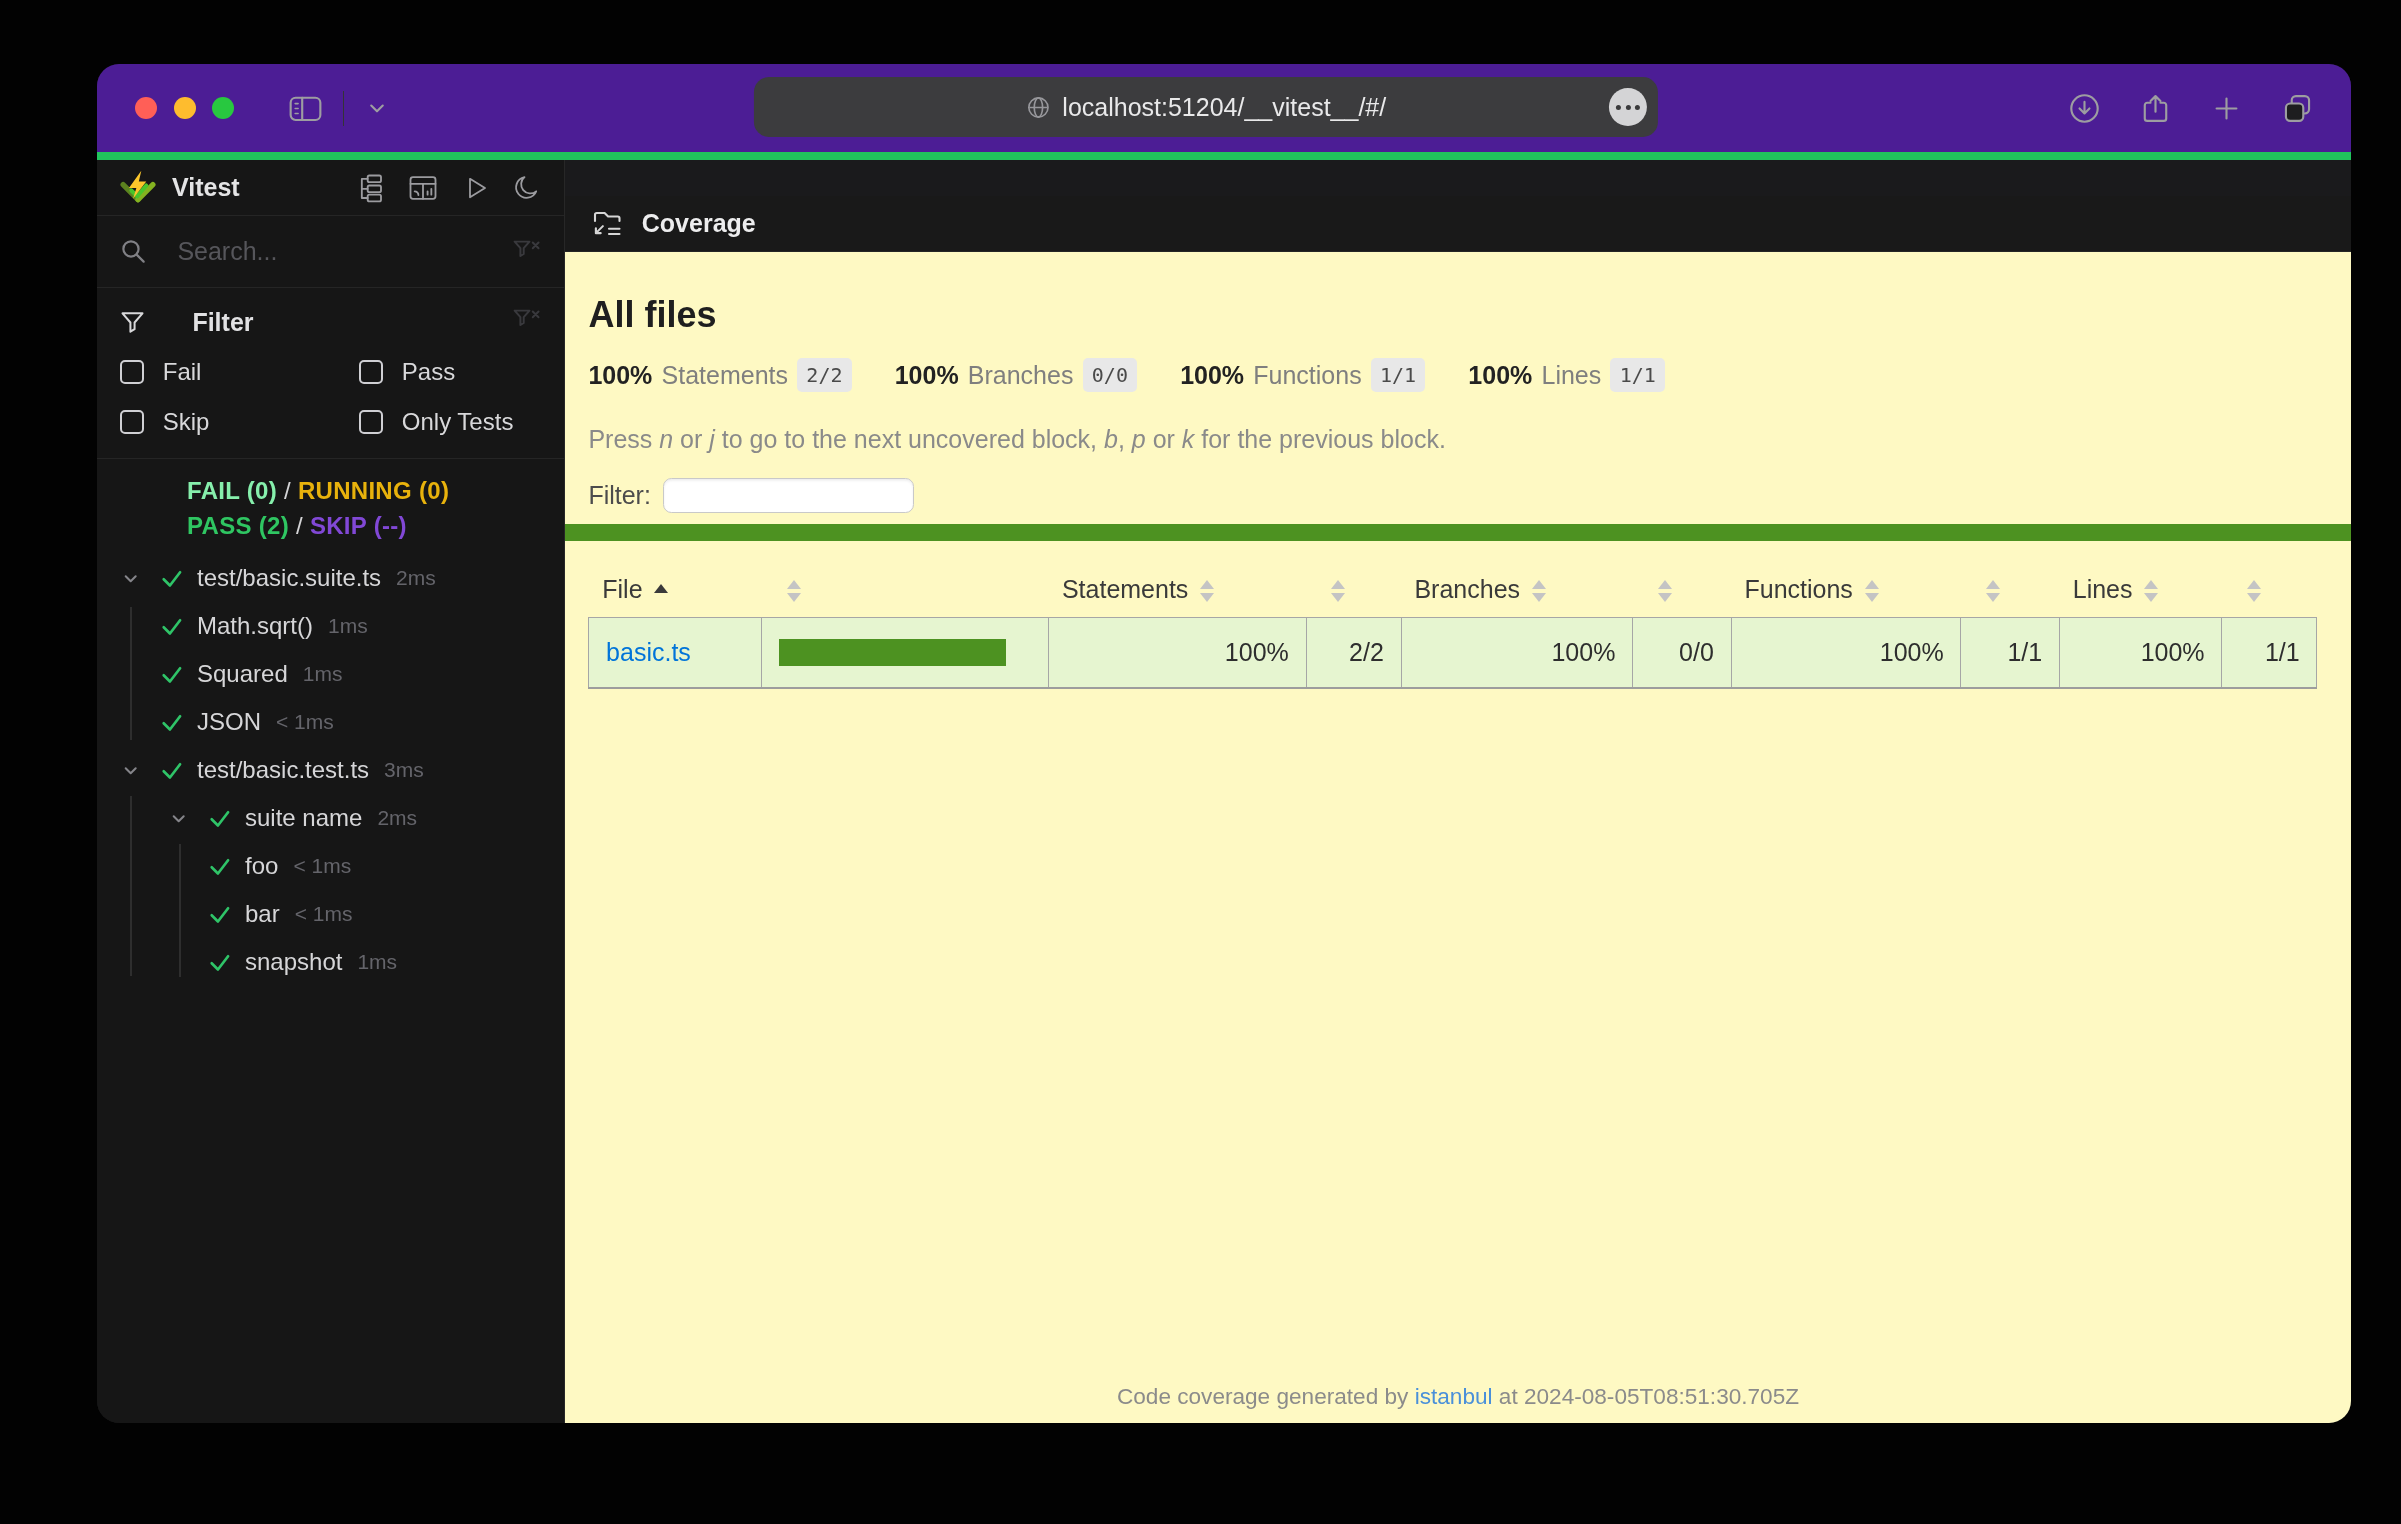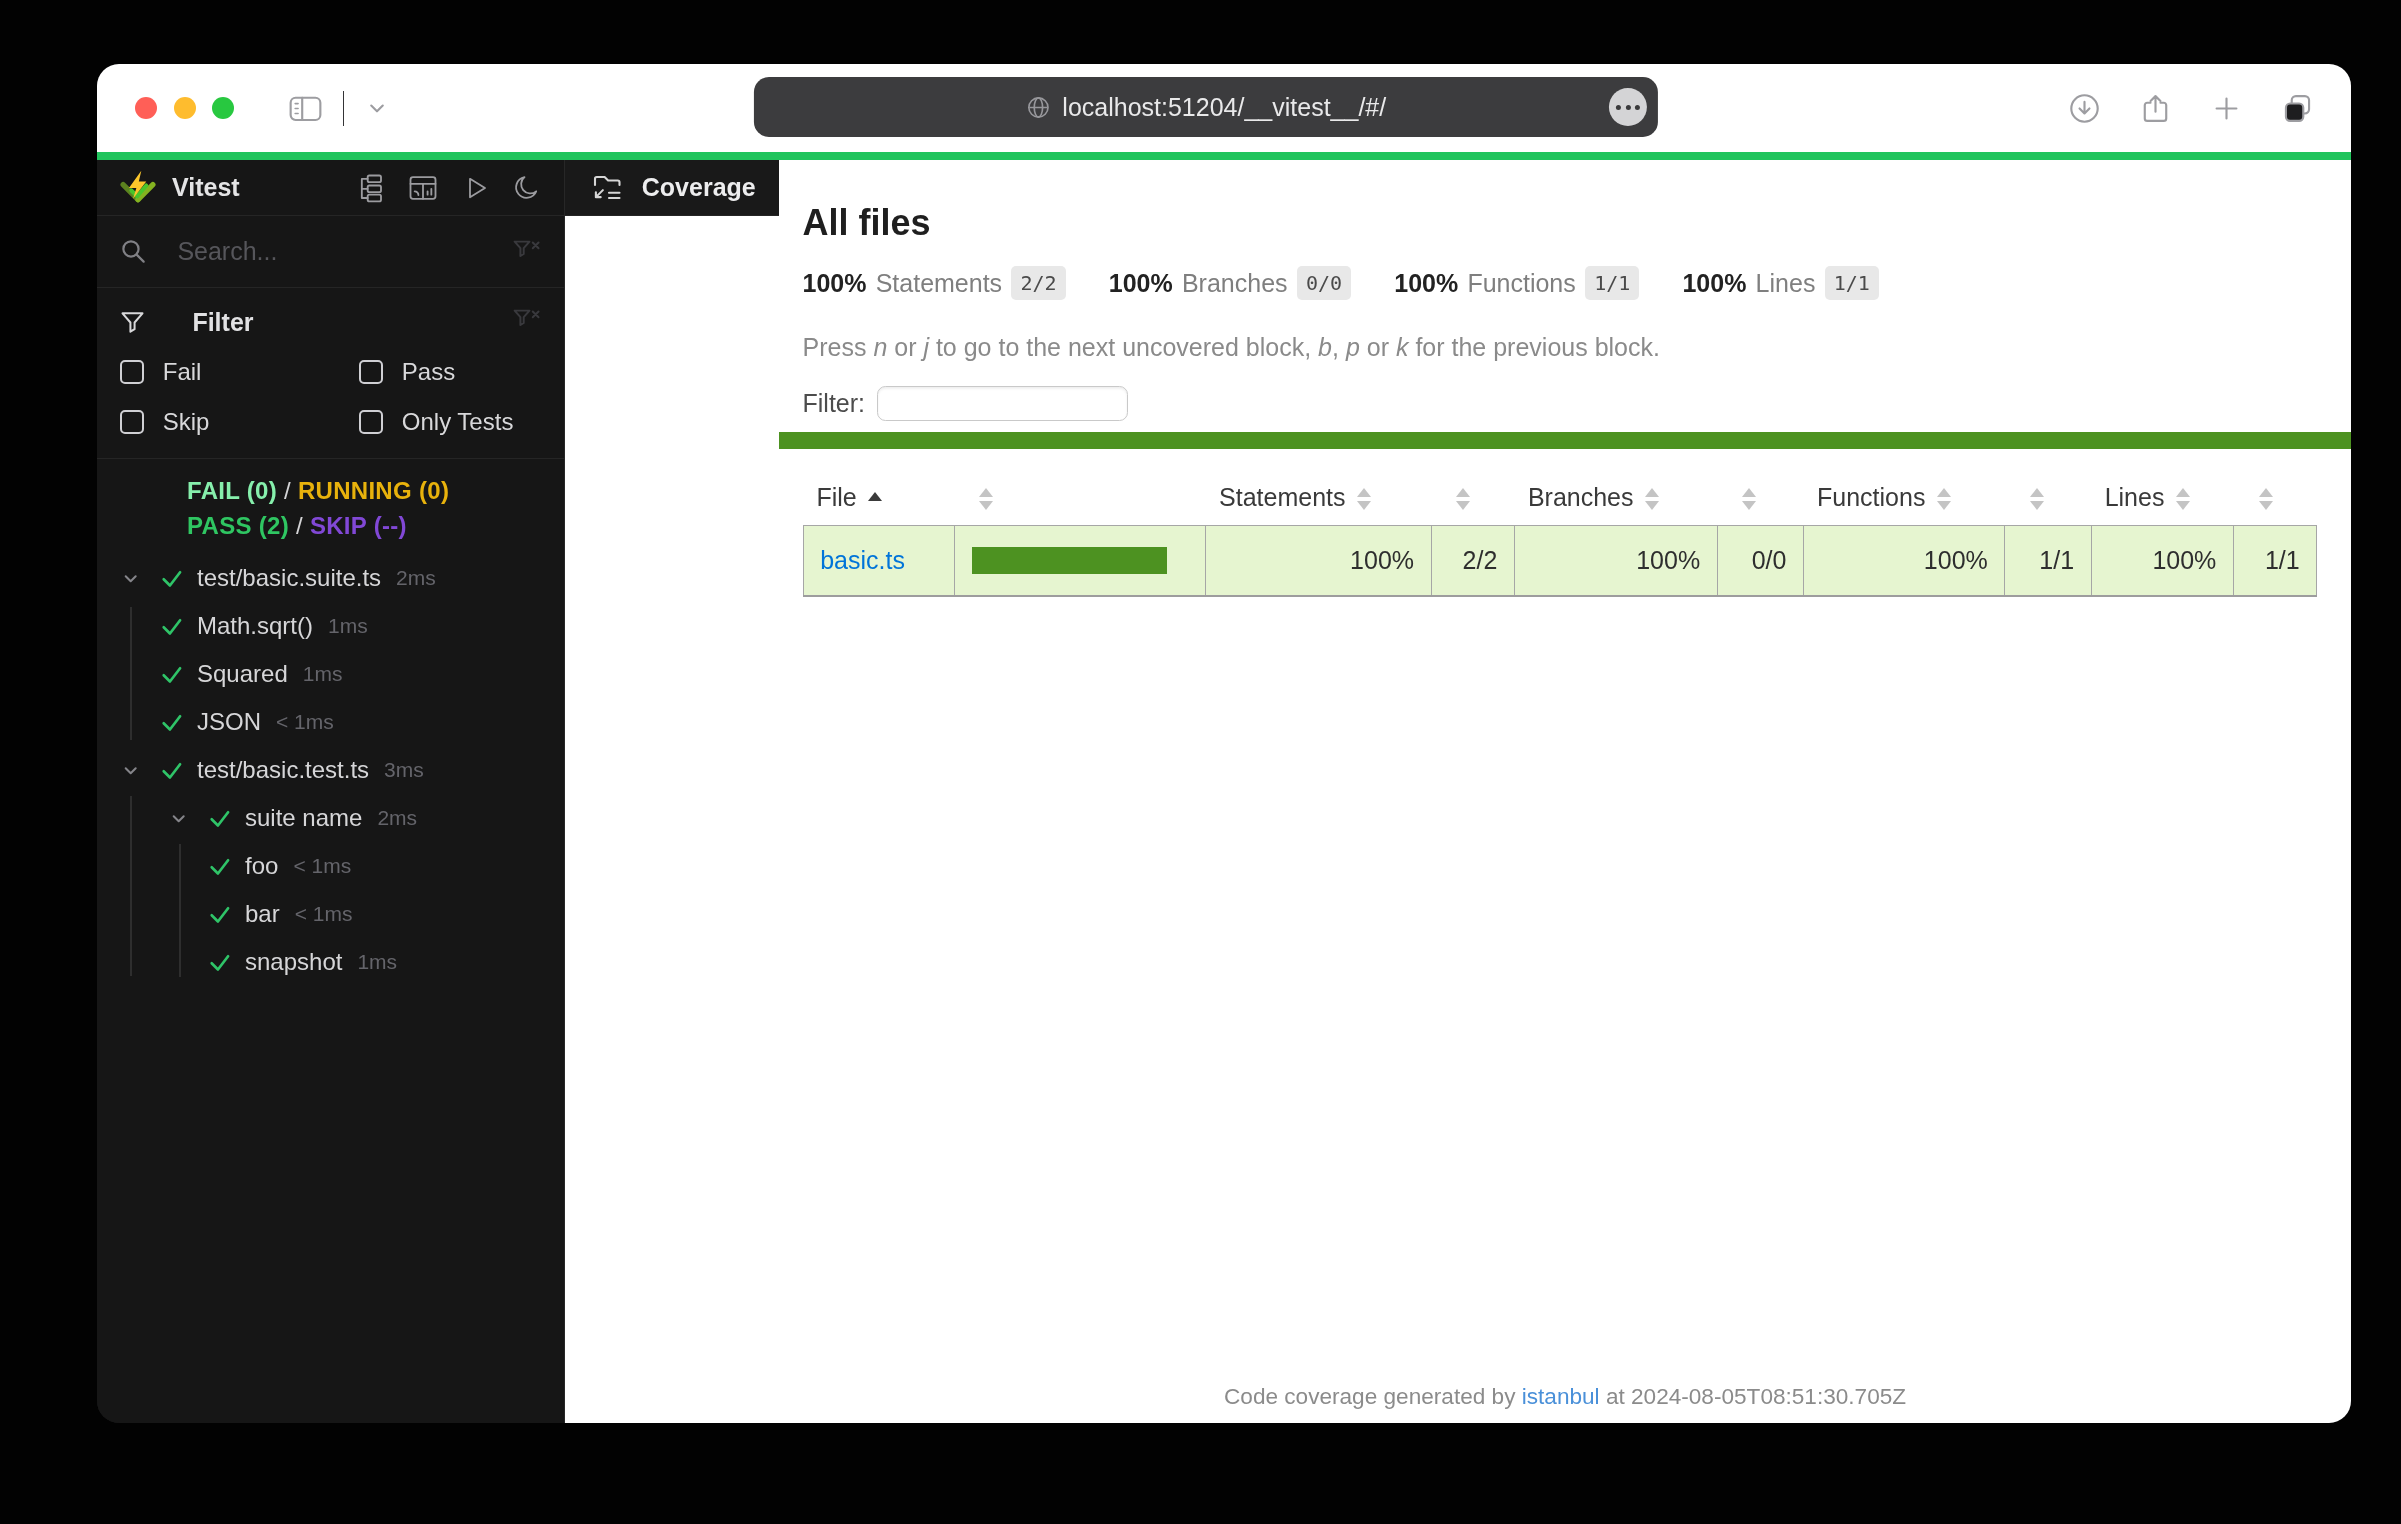--- a/index.html
+++ b/index.html
@@ -3,21 +3,21 @@
 <meta charset="utf-8">
 <style>
   * { box-sizing: border-box; }
   html,body { margin:0; padding:0; width:2401px; height:1524px; background:#020202;
               font-family:"Liberation Sans", sans-serif; }
 
   .window { position:absolute; left:97px; top:64px; width:2254px; height:1359px;
             background:#1a1a1c; border-radius:22px; overflow:hidden; }
 
   
-  .toolbar { height:88px; background:#ffffff; position:relative;
+  .toolbar { height:88px; background:#4c1d95; position:relative;
              display:flex; align-items:center; }
   .traffic { display:flex; gap:16.7px; margin-left:38px; }
   .light { width:22px; height:22px; border-radius:50%; }
   .light.red { background:#ff5f57; } .light.yellow { background:#febc2e; }
   .light.green { background:#28c840; }
   .tb-left { display:flex; align-items:center; gap:18.4px; margin-left:53px; }
   .tb-sep { width:1.7px; height:35px; background:#343436; }
   .icon-btn { display:flex; align-items:center; justify-content:center; cursor:default; }
   .icon-btn svg { stroke:#9d9da1; fill:none; stroke-width:2.6; stroke-linecap:round; stroke-linejoin:round; }
 
@@ -76,21 +76,21 @@
   .trow { height:48px; display:flex; align-items:center; font-size:24px; color:#d6d6d8; cursor:default; }
   .trow .chev { width:40px; flex:none; display:flex; align-items:center; }
   .trow .chev svg { stroke:#85858a; fill:none; stroke-width:2.4; stroke-linecap:round; stroke-linejoin:round; }
   .trow .check { width:38px; flex:none; display:flex; align-items:center; }
   .trow .check svg { stroke:#2fc468; fill:none; stroke-width:3.4; stroke-linecap:round; stroke-linejoin:round; }
   .trow .dur { margin-left:15px; color:#64646a; font-size:21px; }
   .pl0 { padding-left:22px; } .pl1 { padding-left:70px; }
   .guide { position:absolute; width:1.7px; background:#2e2e2e; }
 
   
-  .main { flex:1; display:flex; flex-direction:row; background:#ffffff; min-width:0; }
+  .main { flex:1; display:flex; flex-direction:column; background:#fef9c3; min-width:0;margin-top:36px; }
   .main-header { height:56px; flex:none; background:#191919; display:flex; align-items:center;
                  padding:0 23.4px; border-bottom:0.8px solid #252525; }
   .main-header svg { stroke:#d6d6d6; fill:none; stroke-width:2.4; stroke-linecap:round; stroke-linejoin:round; }
   .main-title { color:#ededee; font-size:25px; font-weight:700; margin-left:18.4px; }
 
   .report { flex:1; position:relative; color:#333; overflow:hidden; }
   .all-files { font-size:36px; font-weight:700; color:#1f1f1f; margin:42px 0 0 23.4px; }
   .stats { margin:22px 0 0 23.4px; display:flex; align-items:center; gap:43px; font-size:25px; }
   .stat { display:flex; align-items:center; gap:9.2px; }
   .stat b { color:#222; }

